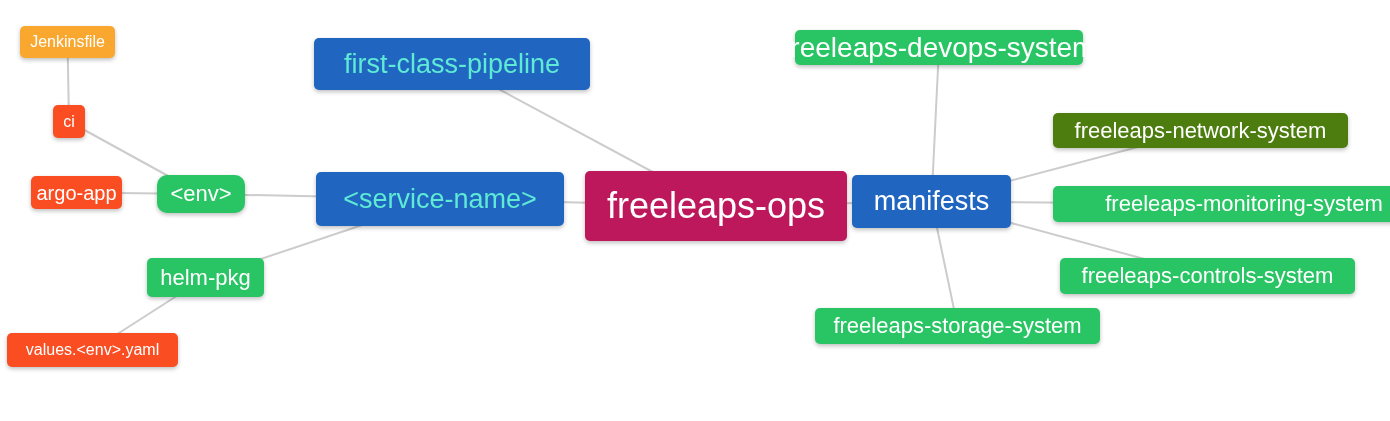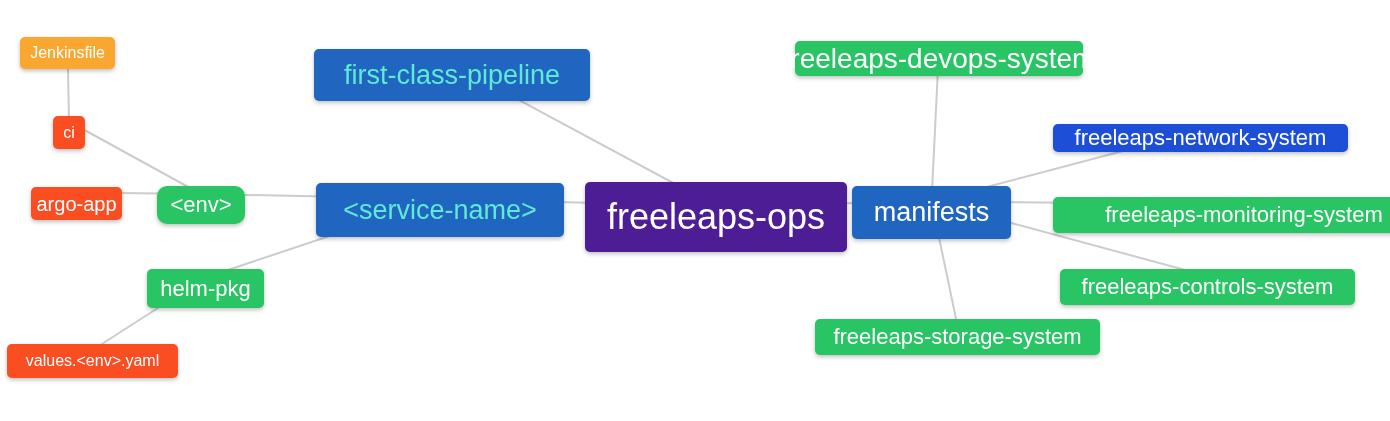--- a/index.html
+++ b/index.html
@@ -29,21 +29,20 @@
     display: flex;
     align-items: center;
     justify-content: center;
     color: #ffffff;
     border-radius: 5px;
     box-shadow: 0 2px 4px rgba(0,0,0,0.25);
     white-space: nowrap;
     box-sizing: border-box;
     cursor: default;
     line-height: 1;
-    margin-top: 11px;
   }
 </style>
 </head>
 <body>
 
 <div id="canvas">
   <svg id="edges" xmlns="http://www.w3.org/2000/svg">
       <line x1="67.5" y1="42" x2="69" y2="121.5" stroke="#cccccc" stroke-width="2"></line>
       <line x1="69" y1="121.5" x2="201" y2="194" stroke="#cccccc" stroke-width="2"></line>
       <line x1="76.5" y1="192.5" x2="201" y2="194" stroke="#cccccc" stroke-width="2"></line>
@@ -53,28 +52,28 @@
       <line x1="452" y1="64" x2="716" y2="206" stroke="#cccccc" stroke-width="2"></line>
       <line x1="440" y1="199" x2="716" y2="206" stroke="#cccccc" stroke-width="2"></line>
       <line x1="716" y1="206" x2="931.5" y2="201.5" stroke="#cccccc" stroke-width="2"></line>
       <line x1="931.5" y1="201.5" x2="939" y2="47.5" stroke="#cccccc" stroke-width="2"></line>
       <line x1="931.5" y1="201.5" x2="1200.5" y2="130.5" stroke="#cccccc" stroke-width="2"></line>
       <line x1="931.5" y1="201.5" x2="1211.5" y2="204" stroke="#cccccc" stroke-width="2"></line>
       <line x1="931.5" y1="201.5" x2="1207.5" y2="276" stroke="#cccccc" stroke-width="2"></line>
       <line x1="931.5" y1="201.5" x2="957.5" y2="326" stroke="#cccccc" stroke-width="2"></line>
     </svg>
 
-<div class="node" style="left: 585px; top: 171px; width: 262px; height: 70px; font-size: 36px; background: #4c1d95; color: rgb(255, 255, 255);">freeleaps-ops</div>
+<div class="node" style="left: 585px; top: 171px; width: 262px; height: 70px; font-size: 36px; background: #be185d; color: rgb(255, 255, 255);">freeleaps-ops</div>
     <div class="node" style="left: 314px; top: 38px; width: 276px; height: 52px; font-size: 27px; background: rgb(32, 102, 193); color: #5eead4;">first-class-pipeline</div>
     <div class="node" style="left: 316px; top: 172px; width: 248px; height: 54px; font-size: 27px; background: rgb(32, 102, 193); color: #5eead4;">&lt;service-name&gt;</div>
     <div class="node" style="left: 852px; top: 175px; width: 159px; height: 53px; font-size: 27px; background: rgb(32, 102, 193); color: rgb(255, 255, 255);">manifests</div>
     <div class="node" style="left: 157px; top: 175px; width: 88px; height: 38px; font-size: 22px; background: rgb(41, 197, 101); color: rgb(255, 255, 255); border-radius: 10px;">&lt;env&gt;</div>
     <div class="node" style="left: 147px; top: 258px; width: 117px; height: 39px; font-size: 22px; background: rgb(41, 197, 101); color: rgb(255, 255, 255);">helm-pkg</div>
     <div class="node" style="left: 53px; top: 105px; width: 32px; height: 33px; font-size: 16px; background: rgb(250, 77, 34); color: rgb(255, 255, 255);">ci</div>
     <div class="node" style="left: 31px; top: 176px; width: 91px; height: 33px; font-size: 20px; background: rgb(250, 77, 34); color: rgb(255, 255, 255);">argo-app</div>
     <div class="node" style="left: 20px; top: 26px; width: 95px; height: 32px; font-size: 16px; background: rgb(249, 167, 47); color: rgb(255, 255, 255);">Jenkinsfile</div>
     <div class="node" style="left: 7px; top: 333px; width: 171px; height: 34px; font-size: 16px; background: rgb(250, 77, 34); color: rgb(255, 255, 255);">values.&lt;env&gt;.yaml</div>
     <div class="node" style="left: 795px; top: 30px; width: 288px; height: 35px; font-size: 28px; background: rgb(41, 197, 101); color: rgb(255, 255, 255);">freeleaps-devops-system</div>
-    <div class="node" style="left: 1053px; top: 113px; width: 295px; height: 28px; font-size: 22px; background: #1d4ed8; color: rgb(255, 255, 255);">freeleaps-network-system</div>
+    <div class="node" style="left: 1053px; top: 113px; width: 295px; height: 35px; font-size: 22px; background: #4d7c0f; color: rgb(255, 255, 255);">freeleaps-network-system</div>
     <div class="node" style="left: 1053px; top: 186px; width: 382px; height: 36px; font-size: 22px; background: rgb(41, 197, 101); color: rgb(255, 255, 255);">freeleaps-monitoring-system</div>
     <div class="node" style="left: 1060px; top: 258px; width: 295px; height: 36px; font-size: 22px; background: rgb(41, 197, 101); color: rgb(255, 255, 255);">freeleaps-controls-system</div>
     <div class="node" style="left: 815px; top: 308px; width: 285px; height: 36px; font-size: 22px; background: rgb(41, 197, 101); color: rgb(255, 255, 255);">freeleaps-storage-system</div>
   </div>
 
 </body></html>

